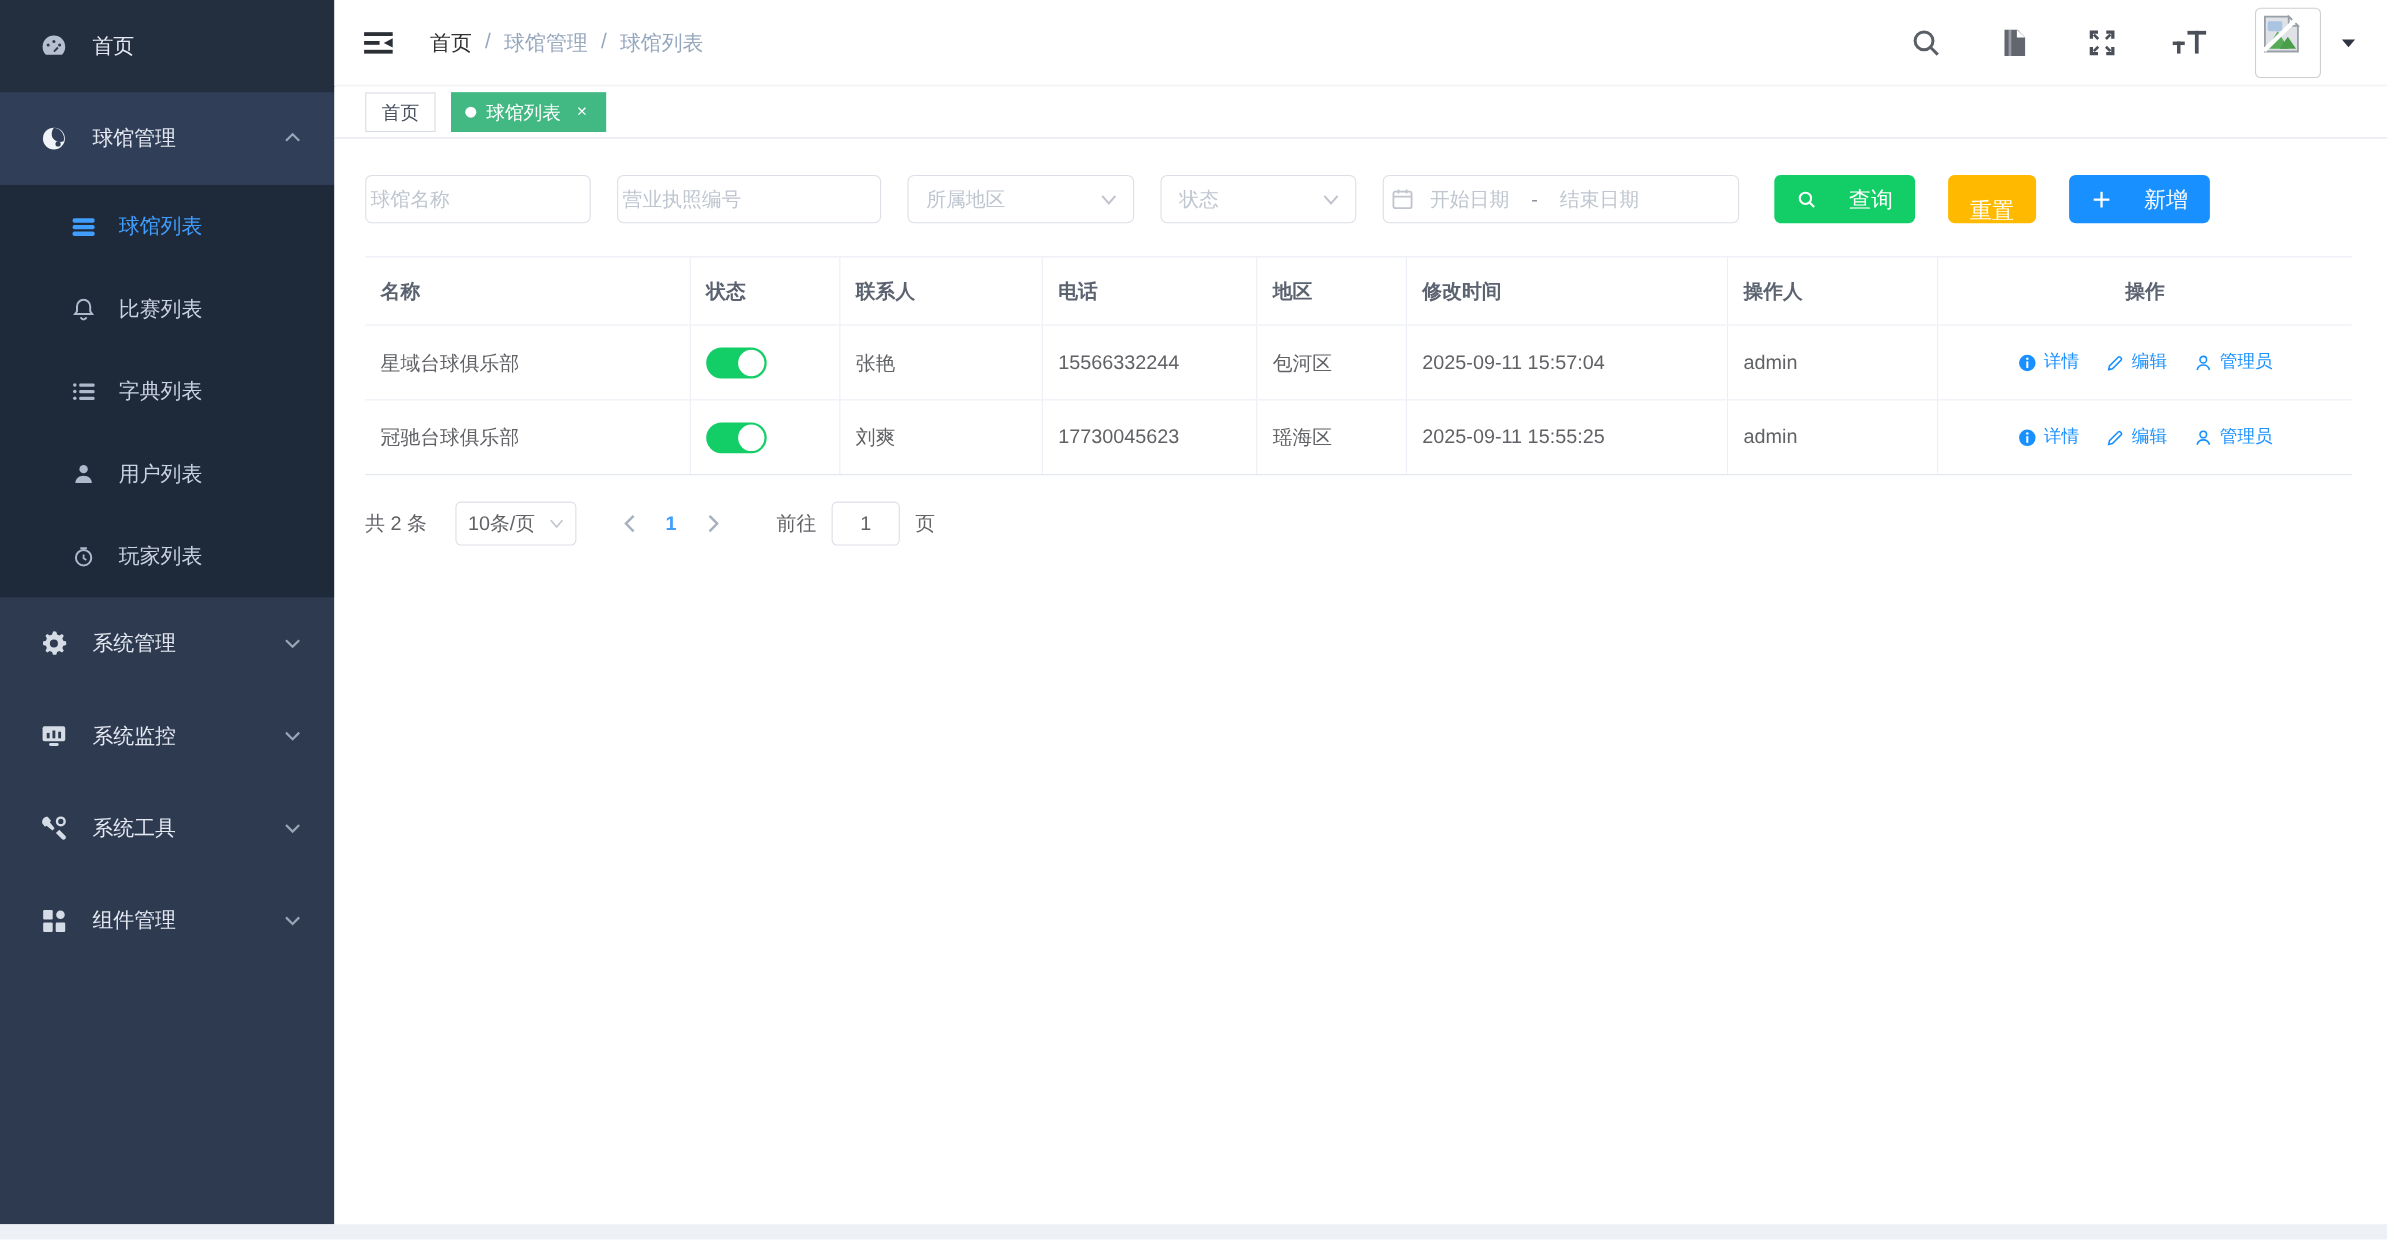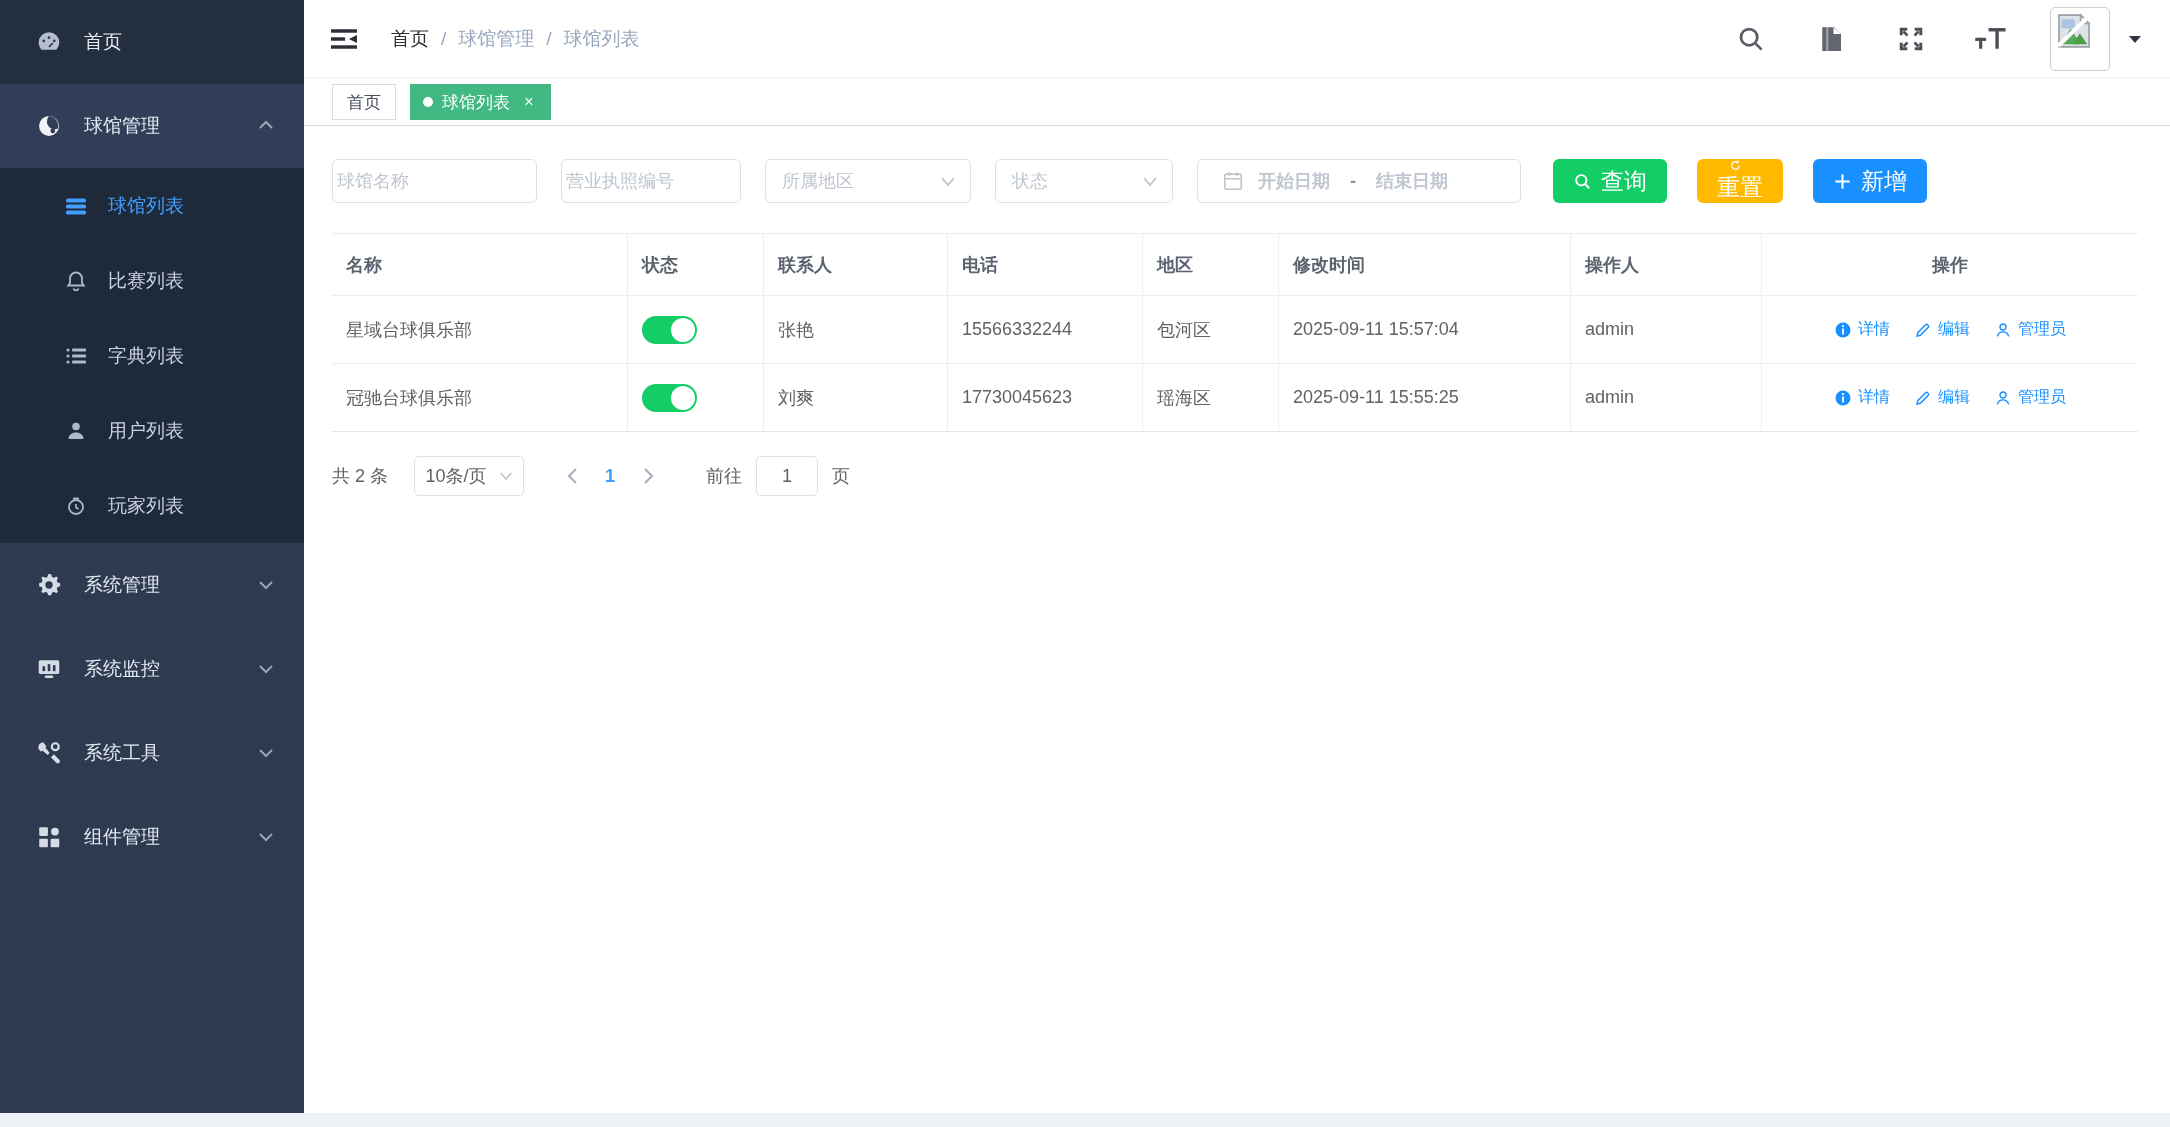--- a/index.html
+++ b/index.html
@@ -53,25 +53,25 @@
   
   .main { position:absolute; left:304px; top:126px; width:1866px; height:987px; background:#fff; }
   .filterbar { display:flex; align-items:center; margin:33px 0 0 28px; }
   .f-input { height:44px; border:1px solid #dcdfe6; border-radius:6px; background:#fff;
     font-size:18px; padding:0 4px; color:#606266; margin-right:24px; }
   .f-input::placeholder { color:#bfc6d0; }
   .f-select { height:44px; border:1px solid #dcdfe6; border-radius:6px; background:#fff;
     display:flex; align-items:center; padding:0 14px 0 16px; margin-right:24px; cursor:pointer; }
   .f-select .ph { color:#bfc6d0; font-size:18px; flex:1; }
   .f-date { width:324px; height:44px; border:1px solid #dcdfe6; border-radius:6px;
-    display:flex; align-items:center; padding:0 24px; margin-right:32px; cursor:pointer;font-weight:bold; }
+    display:flex; align-items:center; padding:0 6px; margin-right:32px; cursor:pointer; }
   .f-date .ph { color:#bfc6d0; font-size:18px; }
-  .btn { height:44px; border:none; border-radius:6px; color:#fff; font-size:23px;
+  .btn { height:44px; border:none; border-radius:6px; color:#fff; font-size:20px;
     display:inline-flex; align-items:center; justify-content:center; cursor:pointer;
-    padding:0 20px; margin-right:30px; font-family:inherit; }
+    padding:0 20px; margin-right:30px; font-family:inherit;gap:20px; }
   .btn svg { margin-right:9px; }
   .btn-search { background:#13ce66; }
   .btn-reset { background:#ffba00;flex-direction:column; }
   .btn-add { background:#1890ff; margin-right:0;justify-content:space-between; }
 
   
   .table { margin:30px 0 0 28px; width:1806px; border-top:1px solid #e8ebf3;
     border-bottom:1px solid #dfe6ec; font-size:18px; color:#606266; }
   .tr { display:flex; border-bottom:1px solid #ebeef5; }
   .tr:last-child { border-bottom:none; }
@@ -298,21 +298,21 @@
       <span class="dot"></span>
       <span>球馆列表</span>
       <span class="close">×</span>
     </span>
   </div>
 
   <div class="main">
 
     <div class="filterbar">
       <input class="f-input" style="width: 205px;" placeholder="球馆名称">
-      <input class="f-input" style="width: 180px;" placeholder="营业执照编号">
+      <input class="f-input" style="width: 240px;" placeholder="营业执照编号">
       <div class="f-select" style="width:206px">
         <span class="ph">所属地区</span>
         <svg width="16" height="11" viewBox="0 0 16 11">
           <polyline points="2,2 8,9 14,2" fill="none" stroke="#c0c4cc" stroke-width="1.8"></polyline>
         </svg>
       </div>
       <div class="f-select" style="width:178px">
         <span class="ph">状态</span>
         <svg width="16" height="11" viewBox="0 0 16 11">
           <polyline points="2,2 8,9 14,2" fill="none" stroke="#c0c4cc" stroke-width="1.8"></polyline>

